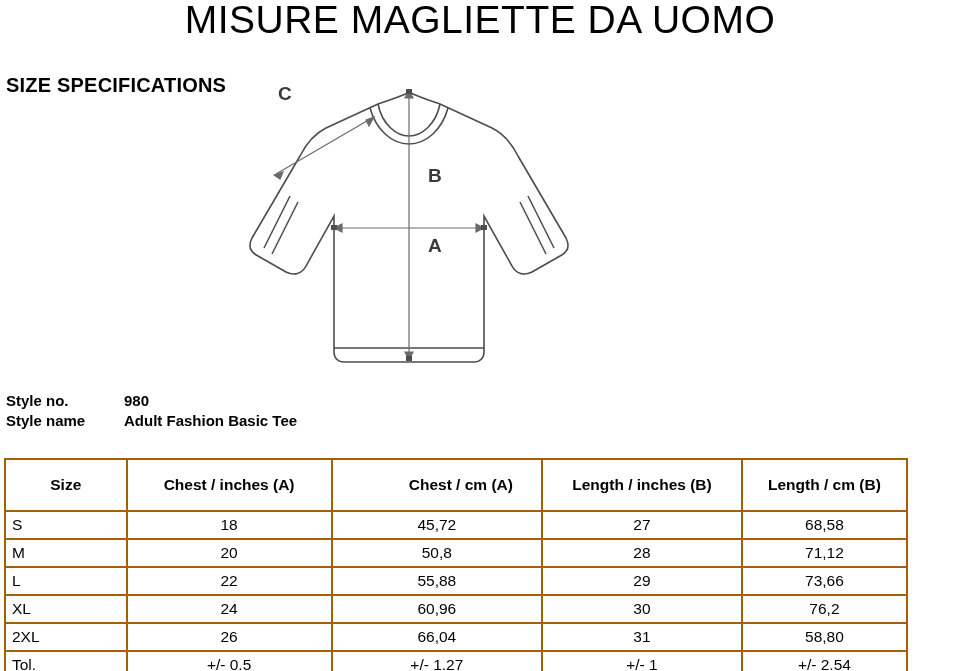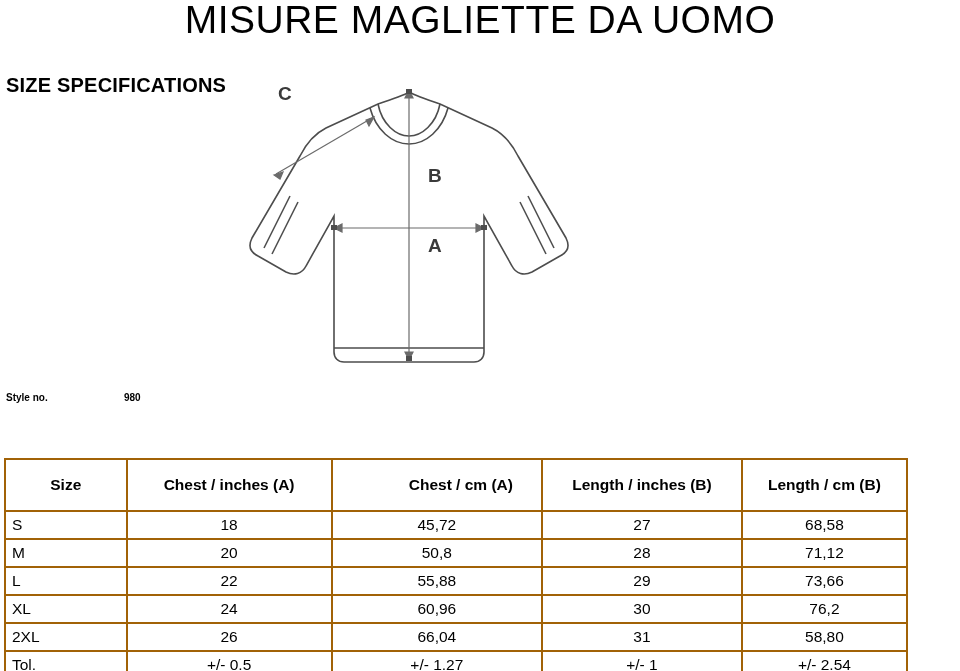--- a/index.html
+++ b/index.html
@@ -43,21 +43,21 @@
     position: absolute;
     top: 70px;
     left: 230px;
     width: 380px;
     height: 310px;
   }
   .style-block {
     position: absolute;
     top: 392px;
     left: 6px;
-    font-size: 10px;
+    font-size: 15px;
     font-weight: bold;
   }
   .style-row {
     display: flex;
     align-items: baseline;
     margin-bottom: 3px;
   }
   .style-key {
     width: 118px;
     flex: 0 0 118px;
@@ -180,20 +180,24 @@
       <text x="198" y="182" font-family="Liberation Sans, sans-serif" font-size="19" font-weight="bold" fill="#3a3a3a">A</text>
       <text x="48" y="30" font-family="Liberation Sans, sans-serif" font-size="19" font-weight="bold" fill="#3a3a3a">C</text>
     </svg>
   </div>
 
   <div class="style-block">
     <div class="style-row">
       <span class="style-key">Style no.</span>
       <span class="style-val">980</span>
     </div>
+    <div class="style-row">
+      <span class="style-key">Style name</span>
+      <span class="style-val">Adult Fashion Basic Tee</span>
+    </div>
   </div>
 
   <table class="size-table">
     <thead>
       <tr>
         <th class="col-size">Size</th>
         <th class="col-ci">Chest / inches (A)</th>
         <th class="col-cc">Chest / cm (A)</th>
         <th class="col-li">Length / inches (B)</th>
         <th class="col-lc">Length / cm (B)</th>

